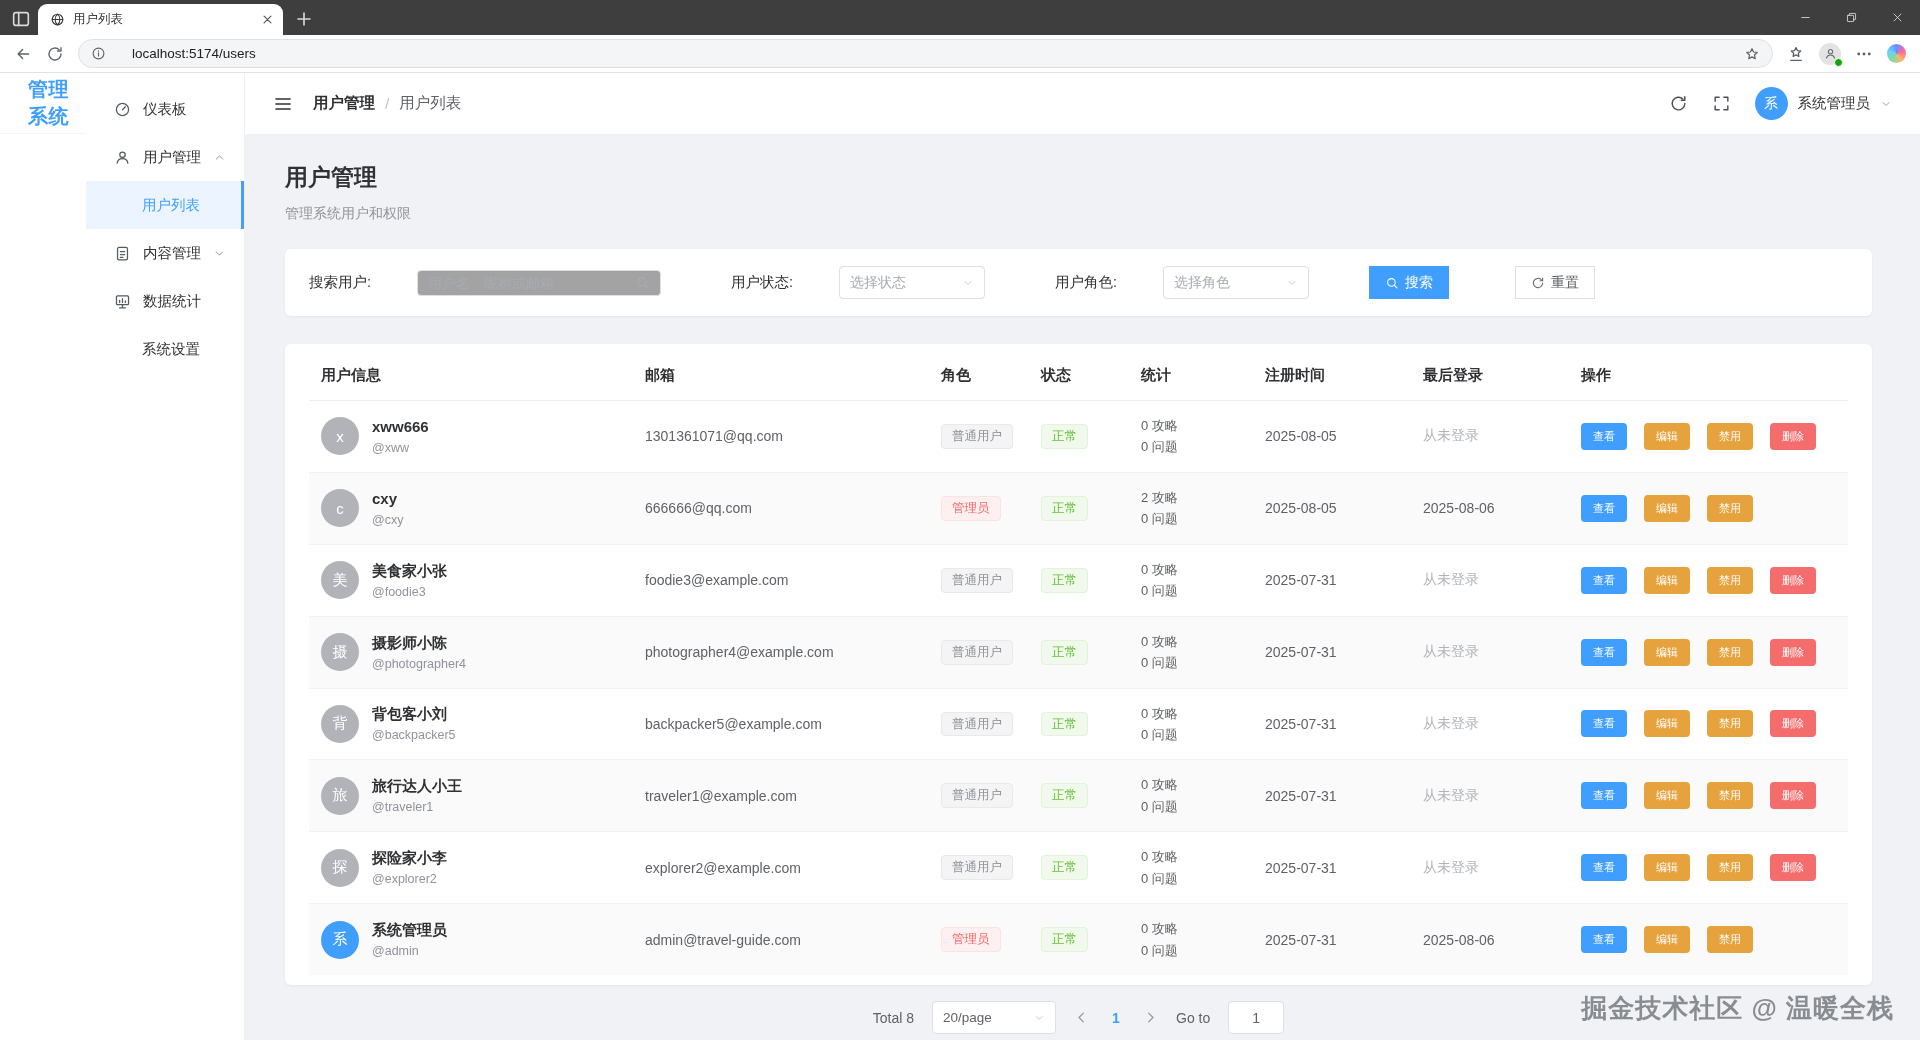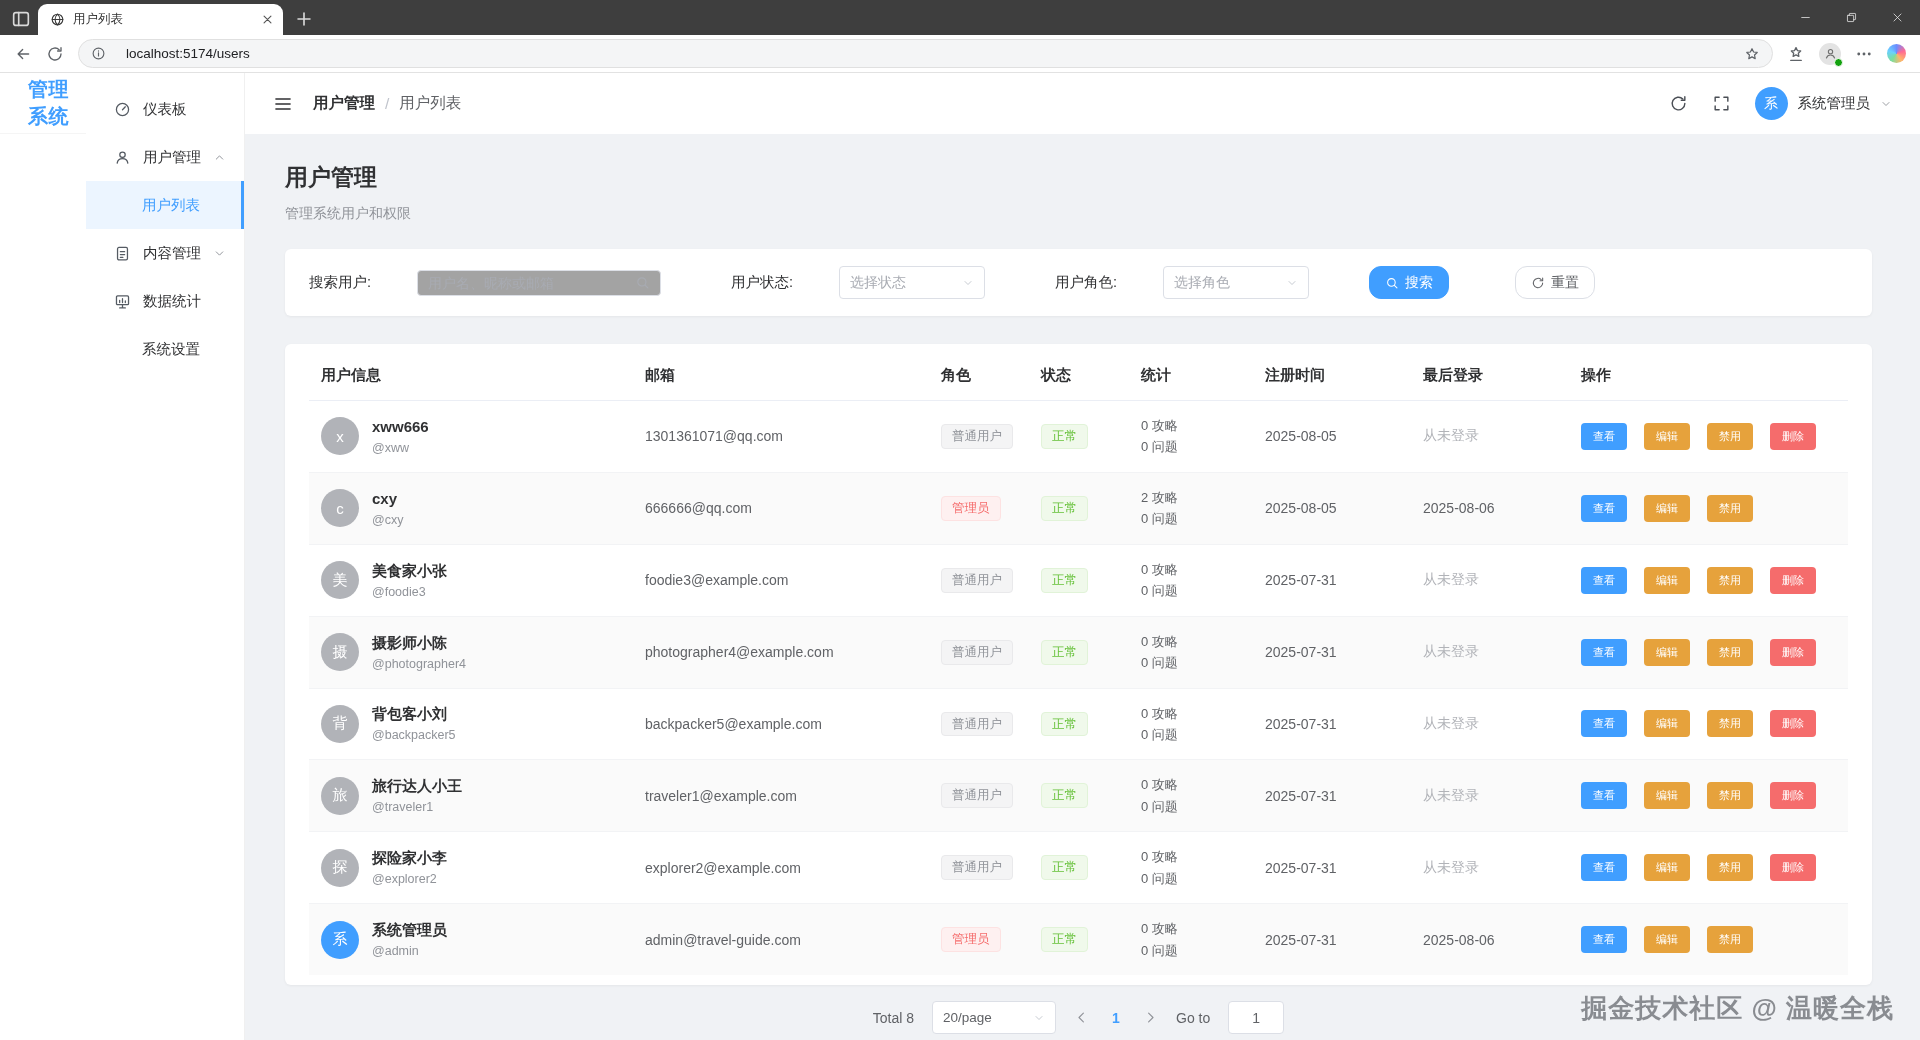--- a/index.html
+++ b/index.html
@@ -16,21 +16,21 @@
   .tab-title{flex:1;font-size:12.5px;color:#333;white-space:nowrap;overflow:hidden;}
   .tab-close{width:15px;height:15px;color:#555;}
   .newtab{width:22px;height:22px;color:#d9d9d9;margin:0 0 5px 10px;}
   .win-controls{position:absolute;right:0;top:0;height:35px;display:flex;}
   .win-btn{width:46px;height:100%;display:flex;align-items:center;justify-content:center;color:#ececec;}
   .win-btn .icon{width:13px;height:13px;}
   .win-btn svg{stroke-width:1.4;}
 
   .toolbar{height:38px;background:#fff;border-bottom:1px solid #e2e2e2;display:flex;align-items:center;padding:0 14px;gap:14px;}
   .tb-icon{width:18px;height:18px;color:#5f6368;}
-  .urlbar{flex:1;height:29px;background:#f4f5f6;border:1px solid #e0e0e0;border-radius:15px;display:flex;align-items:center;padding:0 12px;gap:20px;}
+  .urlbar{flex:1;height:29px;background:#f4f5f6;border:1px solid #e0e0e0;border-radius:15px;display:flex;align-items:center;padding:0 12px;gap:26px;}
   .url-info{width:15px;height:15px;color:#5f6368;}
   .url-text{flex:1;font-size:13.5px;color:#202124;white-space:nowrap;overflow:hidden;}
   .url-star{width:16px;height:16px;color:#5f6368;}
   .avatar-mini{width:22px;height:22px;border-radius:50%;background:#e3e3e3;color:#707070;position:relative;display:inline-flex;align-items:center;justify-content:center;}
   .avatar-mini .icon{width:15px;height:15px;}
   .presence{position:absolute;right:-2px;bottom:-2px;width:9px;height:9px;border-radius:50%;background:#13a10e;border:1.5px solid #fff;}
   .copilot{width:19px;height:19px;border-radius:50%;background:conic-gradient(#6a8dff,#ff6a95,#ffb56a,#7adf9e,#6ad0ff,#6a8dff);}
 
   
   .app{display:flex;height:967px;background:var(--page-bg);}
@@ -68,21 +68,21 @@
   .filter-card{margin-top:26px;padding:17px 24px;display:flex;align-items:center;gap:34px;}
   .f-label{font-size:14.5px;color:#303133;margin-right:12px;white-space:nowrap;}
   .ml36{margin-left:36px;}
   .input-wrap{width:244px;height:26px;border:1px solid #dcdfe6;border-radius:4px;background:#a3a3a3;display:flex;align-items:center;padding:0 10px;gap:8px;}
   .input-wrap input{flex:1;border:none;outline:none;font-size:14px;color:#303133;font-family:inherit;background:transparent;min-width:0;}
   .input-wrap input::placeholder{color:#a8abb2;}
   .in-search{width:15px;height:15px;color:#a8abb2;}
   .select-wrap{width:146px;height:33px;border:1px solid #dcdfe6;border-radius:4px;background:#fff;display:flex;align-items:center;justify-content:space-between;padding:0 10px;cursor:pointer;}
   .select-ph{font-size:14px;color:#a8abb2;}
   .sel-chev{width:12px;height:12px;color:#c0c4cc;}
-  .btn{height:33px;border-radius:12px;font-size:14px;display:inline-flex;align-items:center;gap:6px;padding:0 15px;cursor:pointer;font-family:inherit;}
+  .btn{height:33px;border-radius:0;font-size:14px;display:inline-flex;align-items:center;gap:6px;padding:0 15px;cursor:pointer;font-family:inherit;}
   .btn .icon{width:14px;height:14px;}
   .btn-primary{background:var(--primary);color:#fff;border:1px solid var(--primary);margin-left:26px;}
   .btn-plain{background:#fff;color:#606266;border:1px solid #dcdfe6;margin-left:32px;}
 
   .table-card{margin-top:28px;padding:4px 24px 10px;}
   table{width:100%;border-collapse:collapse;table-layout:fixed;}
   th{padding:18px 12px 15px;font-size:15px;font-weight:700;color:#303133;text-align:left;border-bottom:1px solid #ebeef5;white-space:nowrap;}
   td{padding:14px 12px;font-size:14px;color:#606266;border-bottom:1px solid #f2f3f5;vertical-align:middle;}
   tbody tr:nth-child(even){background:#fafafa;}
   tbody tr:last-child td{border-bottom:none;}

